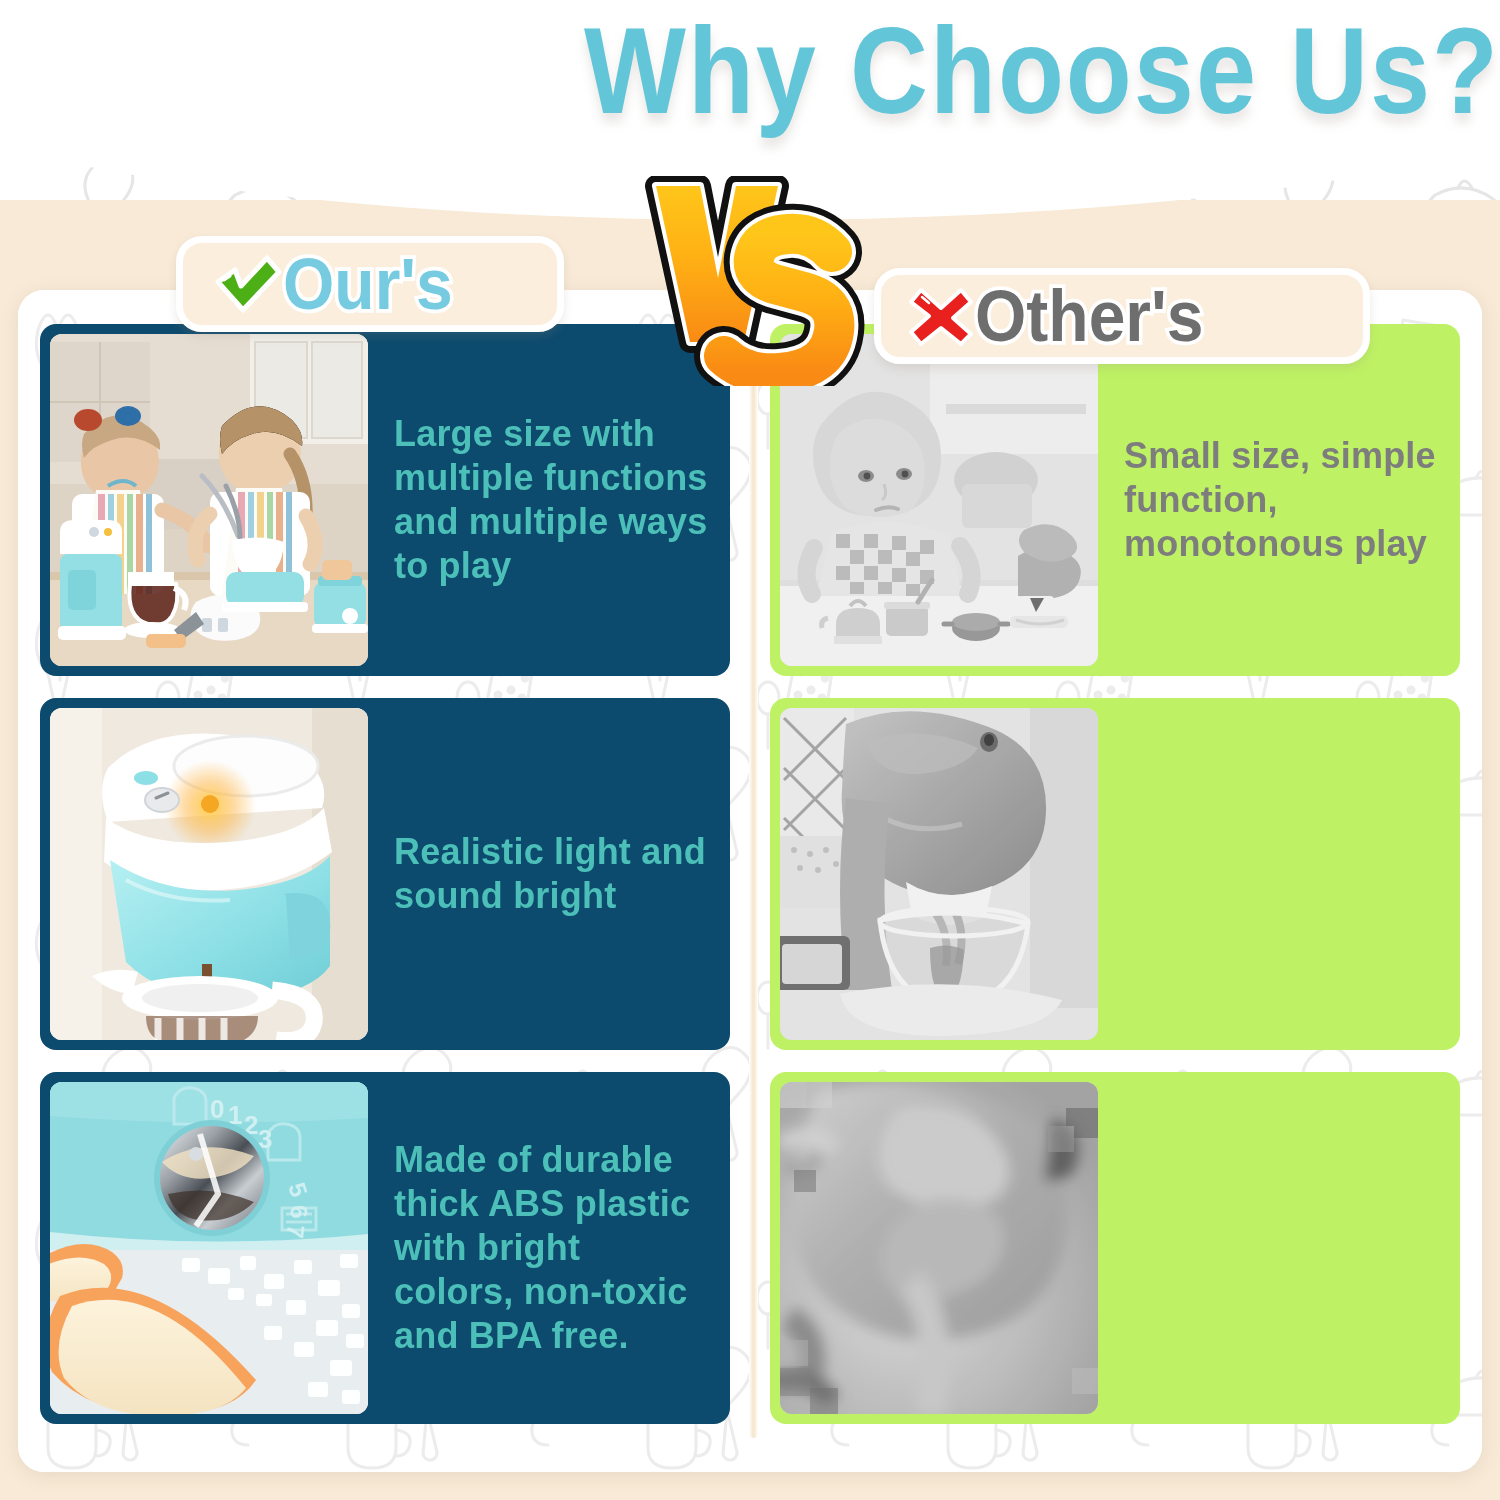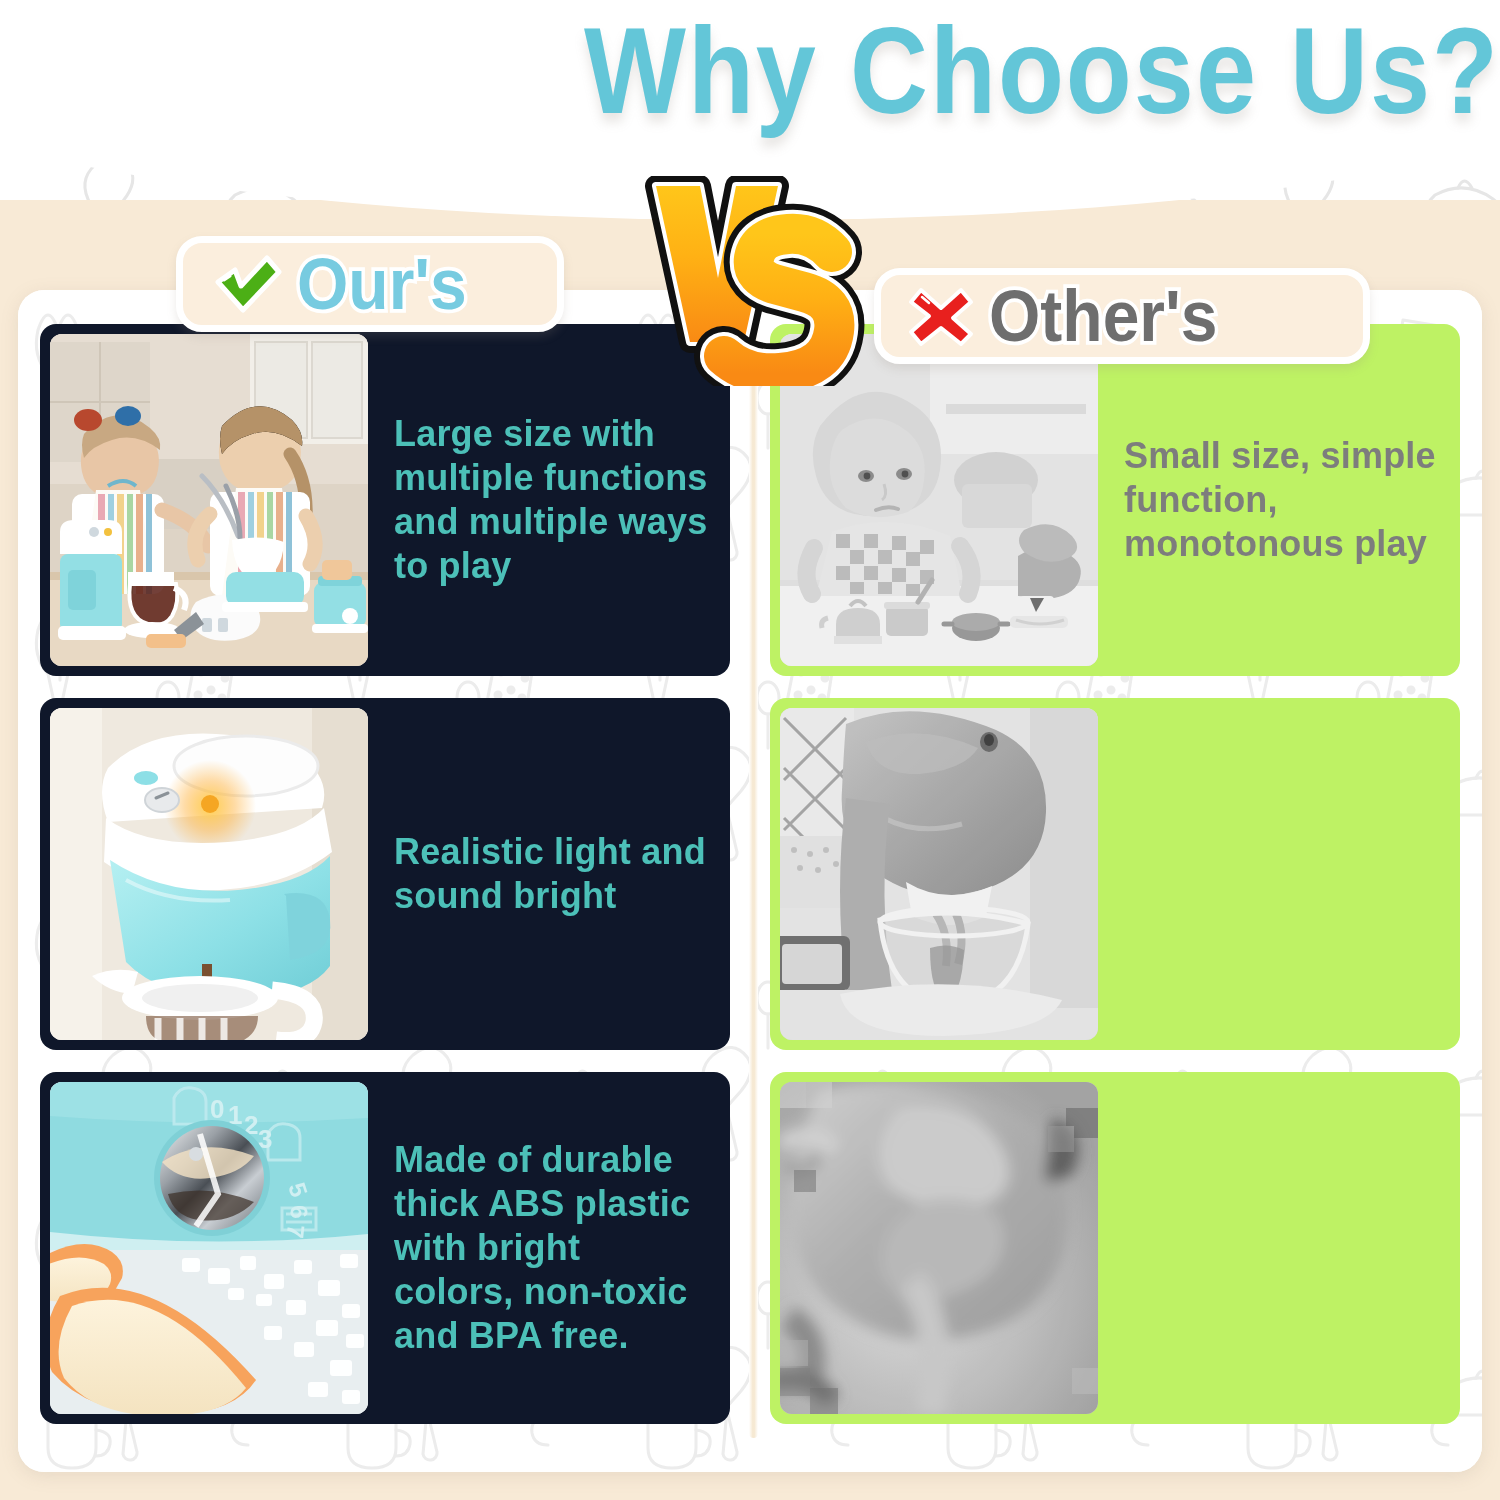--- a/index.html
+++ b/index.html
@@ -59,21 +59,21 @@
     border-radius:5px;
   }
 
   
   .badge {
     position:absolute; z-index:7;
     background:#fbeedd;
     border:7px solid #ffffff;
     border-radius:26px;
     height:96px;
-    display:flex; align-items:center; gap:14px;
+    display:flex; align-items:center; 
     padding:0 26px;
     box-shadow:0 5px 10px rgba(150,140,130,.18);
   }
   #badge-ours  { left:176px; top:236px; width:388px; }
   #badge-other { left:874px; top:236px; width:496px; justify-content:flex-start;margin-top:32px; }
   .badge-label {
     font-size:66px; font-weight:bold; letter-spacing:0px;
     -webkit-text-stroke:7px #ffffff; paint-order:stroke fill;
     line-height:1; transform:scaleY(1.1);
   }
@@ -93,21 +93,21 @@
   #col-left  { left:22px; }
   #col-right { left:752px; }
 
   .row {
     display:flex; align-items:stretch;
     border-radius:16px;
     margin-bottom:22px;
     height:352px;
     overflow:hidden;
   }
-  .row.ours  { background:#0f172a; }
+  .row.ours  { background:#0c4a6e; }
   .row.other { background:#bef264; }
 
   .photo {
     flex:0 0 318px; height:332px; margin:10px 0 10px 10px;
     border-radius:12px; overflow:hidden; position:relative;
     background:#d8d8d8;
   }
   .row.other .photo { filter:grayscale(1) contrast(.92); }
 
   .row-text {

